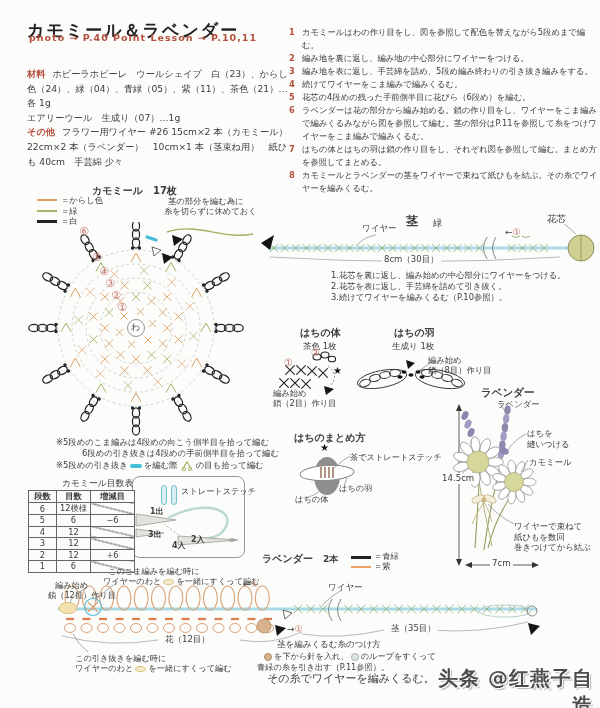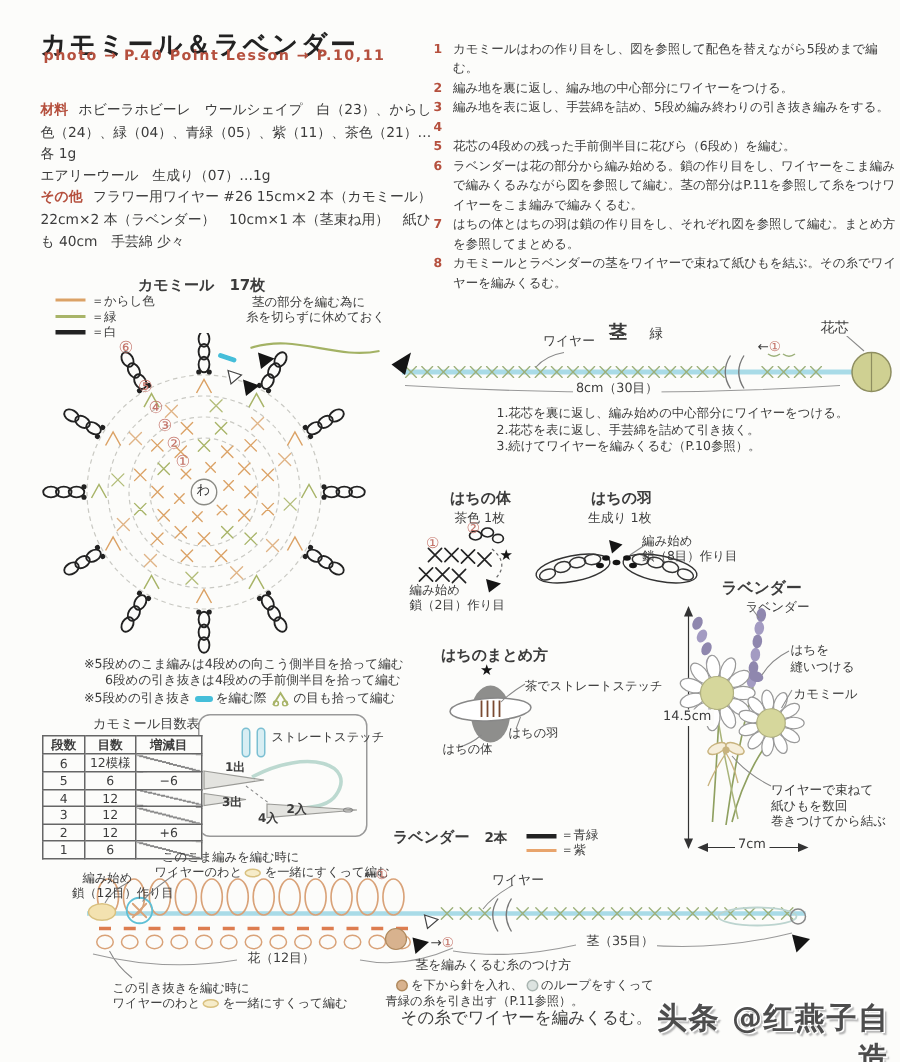--- a/index.html
+++ b/index.html
@@ -54,20 +54,21 @@
   <div class="step">
       <span class="stepnum red">2</span>
       <span>編み地を裏に返し、編み地の中心部分にワイヤーをつける。</span>
     </div>
   <div class="step">
       <span class="stepnum red">3</span>
       <span>編み地を表に返し、手芸綿を詰め、5段め編み終わりの引き抜き編みをする。</span>
     </div>
   <div class="step">
       <span class="stepnum red">4</span>
+      <span>続けてワイヤーをこま編みで編みくるむ。</span>
     </div>
   <div class="step">
       <span class="stepnum red">5</span>
       <span>花芯の4段めの残った手前側半目に花びら（6段め）を編む。</span>
     </div>
   <div class="step">
       <span class="stepnum red">6</span>
       <span>ラベンダーは花の部分から編み始める。鎖の作り目をし、ワイヤーをこま編みで編みくるみながら図を参照して編む。茎の部分はP.11を参照して糸をつけワイヤーをこま編みで編みくるむ。</span>
     </div>
   <div class="step">
@@ -420,21 +421,21 @@
 <span class="t" style="left:529px;top:457px;font-size:8.4px">カモミール</span>
 <span class="t wbg" style="left:440px;top:473px;font-size:8.6px">14.5cm</span>
 <div class="t" style="left:514px;top:521px;font-size:8.4px">
   <div>ワイヤーで束ねて</div>
   <div>紙ひもを数回</div>
   <div>巻きつけてから結ぶ</div>
 </div>
 <span class="t wbg" style="left:490px;top:558px;font-size:8.6px">7cm</span>
 
 <span class="t" style="left:56px;top:437px;font-size:8.4px">※5段めのこま編みは4段めの向こう側半目を拾って編む</span>
-<span class="t" style="left:70px;top:448px;font-size:8.4px">6段めの引き抜きは4段めの手前側半目を拾って編む</span>
+<span class="t" style="left:82px;top:448px;font-size:8.4px">6段めの引き抜きは4段めの手前側半目を拾って編む</span>
 <span class="t" style="left:56px;top:460px;font-size:8.4px"><span>※5段めの引き抜き</span><span class="dashicon"></span><span>を編む際</span><svg width="14" height="11" style="vertical-align:middle;margin:0 2px">
       <path d="M2,10 L7,2 L12,10" stroke="#a8b468" stroke-width="1.3" fill="none"></path>
       <circle cx="4" cy="9" r="1.6" fill="none" stroke="#a8b468"></circle>
       <circle cx="10" cy="9" r="1.6" fill="none" stroke="#a8b468"></circle>
     </svg><span>の目も拾って編む</span></span>
 
 <span class="t" style="left:62px;top:478px;font-size:8.8px">カモミール目数表</span>
 <table class="ctable">
   <tbody>
       <tr>

